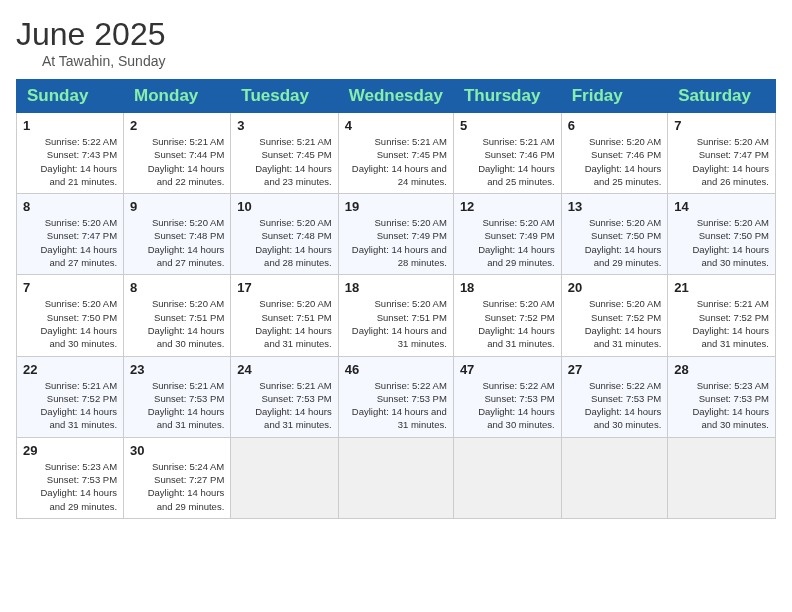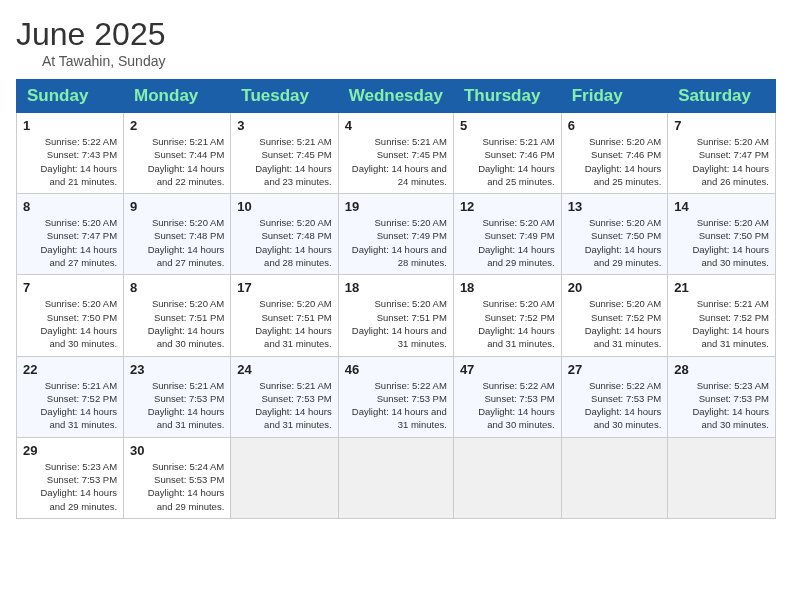--- a/index.html
+++ b/index.html
@@ -297,21 +297,21 @@
       <tr>
         <td>
           <span class="day-num">29</span>
           <div class="day-info" style="white-space: pre-line;">Sunrise: 5:23 AM
 Sunset: 7:53 PM
 Daylight: 14 hours and 29 minutes.</div>
         </td>
         <td>
           <span class="day-num">30</span>
           <div class="day-info" style="white-space: pre-line;">Sunrise: 5:24 AM
-Sunset: 5:53 PM
+Sunset: 7:27 PM
 Daylight: 14 hours and 29 minutes.</div>
         </td>
         <td class="empty-cell"></td>
         <td class="empty-cell"></td>
         <td class="empty-cell"></td>
         <td class="empty-cell"></td>
         <td class="empty-cell"></td>
       </tr>
     </tbody>
 </table>

